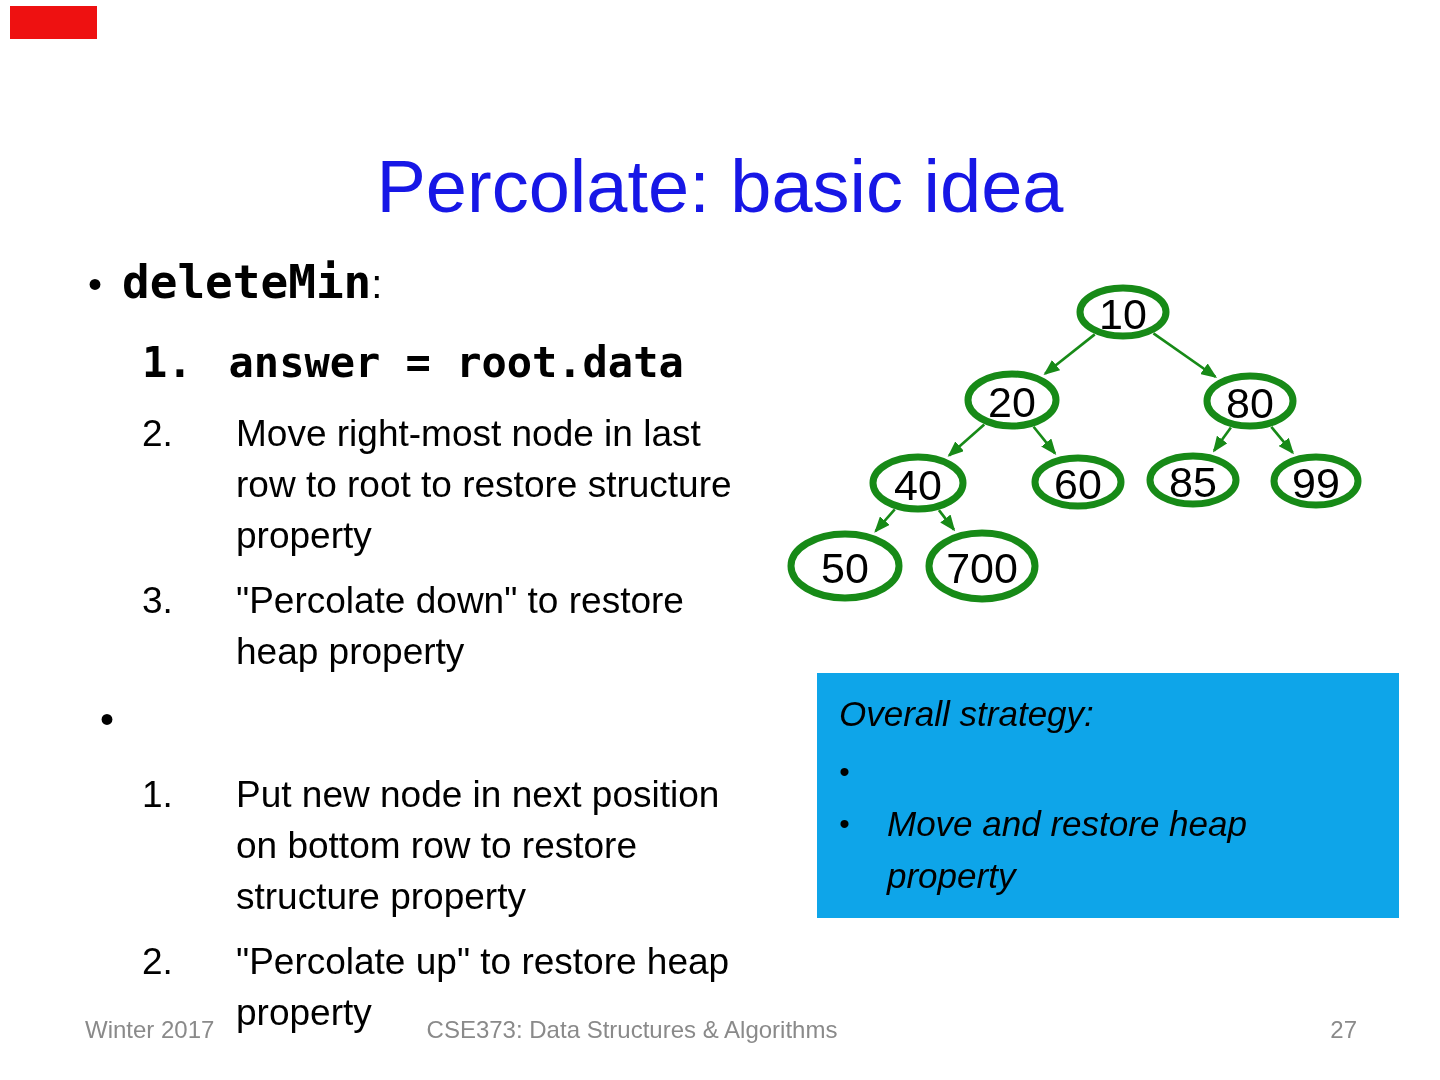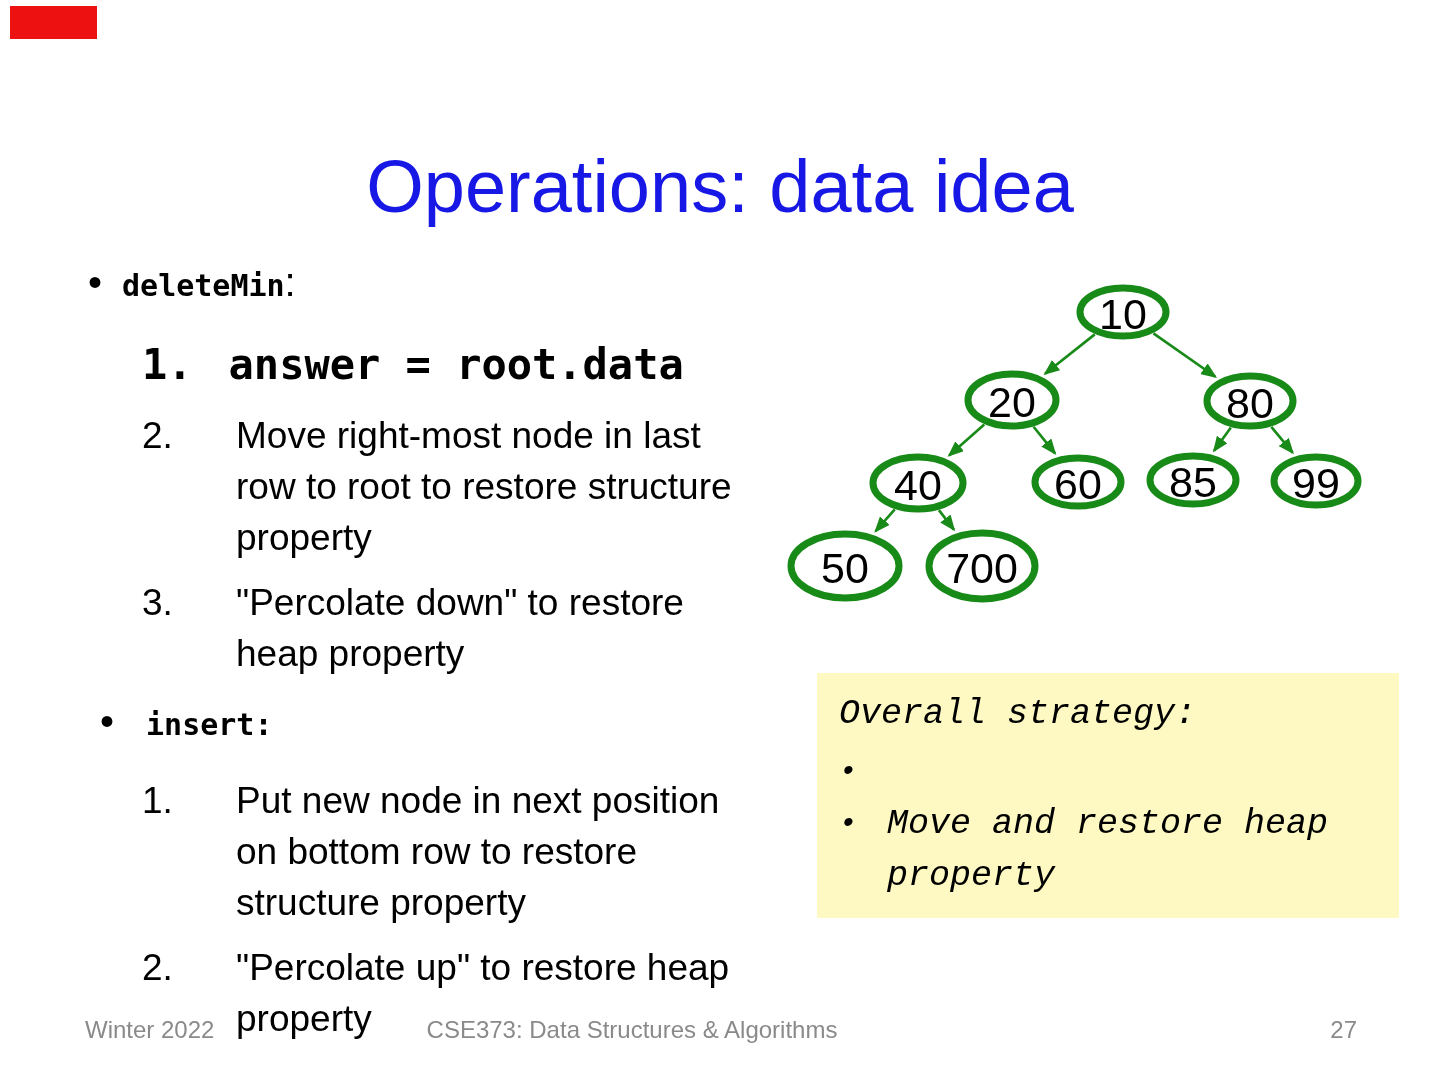--- a/index.html
+++ b/index.html
@@ -12,21 +12,21 @@
   .slide-title {
     position:absolute; left:0; top:90px; width:1440px;
     text-align:center; font-size:74px; line-height:94px; font-weight:400;
   }
   .outline { position:absolute; left:0; top:254px; width:790px; }
   .mono { font-family:"DejaVu Sans Mono", monospace; font-weight:bold; }
   .term-line { display:flex; align-items:baseline; margin:0 0 24px 88px; }
   .term-line .bullet { font-size:40px; margin-right:20px; line-height:56px; }
   .term-line.insert-line { margin-left:100px; margin-bottom:22px; }
   .term-line.insert-line .bullet { margin-right:32px; }
-  .term { font-size:30px; line-height:56px; }
+  .term { font-size:46px; line-height:56px; }
   .term-colon { font-size:40px; font-weight:400; line-height:56px; }
   .step { display:flex; margin:0 0 14px 142px; font-size:37px; line-height:51px; }
   .step .num { width:58px; flex:none; }
   .step .stext { white-space:pre-line;margin-left:36px; }
   .step.mono-step { font-size:42px; line-height:54px; margin-bottom:18px; }
   .step.mono-step .num { width:auto; }
   .tree-svg { position:absolute; left:0; top:0; width:1440px; height:1080px; pointer-events:none; }
   .strategy {
     position:absolute; left:817px; top:673px; width:582px; height:245px;
     box-sizing:border-box; padding:15px 14px 0 22px;
@@ -43,21 +43,21 @@
   .footer-center { left:0; width:1264px; text-align:center; }
   .footer-right { right:83px;margin-left:46px; }
 </style>
 </head>
 <body>
 
 <div>
 
   <div class="accent-bar" style="background: rgb(238, 17, 17);"></div>
 
-  <h1 class="slide-title" style="color: rgb(23, 23, 230);">Operations: data idea</h1>
+  <h1 class="slide-title" style="color: rgb(23, 23, 230);">Percolate: basic idea</h1>
 
   <div class="outline">
 
     <div class="term-line">
       <span class="bullet">•</span>
       <span class="term mono">deleteMin</span>
       <span class="term-colon">:</span>
     </div>
 
     <div class="step mono-step">
@@ -71,21 +71,20 @@
 property</span>
     </div>
     <div class="step">
       <span class="num">3.</span>
       <span class="stext">"Percolate down" to restore
 heap property</span>
     </div>
 
     <div class="term-line insert-line">
       <span class="bullet">•</span>
-      <span class="term mono">insert:</span>
     </div>
 
     <div class="step">
       <span class="num">1.</span>
       <span class="stext">Put new node in next position
 on bottom row to restore
 structure property</span>
     </div>
     <div class="step">
       <span class="num">2.</span>
@@ -126,29 +125,29 @@
         <text x="1193" y="480" text-anchor="middle" dominant-baseline="central" dy="2" fill="#000000" font-size="43" font-family="&quot;Liberation Sans&quot;, sans-serif">85</text>
         <ellipse cx="1316" cy="481" rx="42" ry="24" fill="#ffffff" stroke="#178a17" stroke-width="7"></ellipse>
         <text x="1316" y="481" text-anchor="middle" dominant-baseline="central" dy="2" fill="#000000" font-size="43" font-family="&quot;Liberation Sans&quot;, sans-serif">99</text>
         <ellipse cx="845" cy="566" rx="54" ry="32" fill="#ffffff" stroke="#178a17" stroke-width="7"></ellipse>
         <text x="845" y="566" text-anchor="middle" dominant-baseline="central" dy="2" fill="#000000" font-size="43" font-family="&quot;Liberation Sans&quot;, sans-serif">50</text>
         <ellipse cx="982" cy="566" rx="53" ry="33" fill="#ffffff" stroke="#178a17" stroke-width="7"></ellipse>
         <text x="982" y="566" text-anchor="middle" dominant-baseline="central" dy="2" fill="#000000" font-size="43" font-family="&quot;Liberation Sans&quot;, sans-serif">700</text>
       </g>
   </svg>
 
-  <div class="strategy" style="background: #fef9c3; font-family: Liberation Mono, monospace;">
+  <div class="strategy" style="background: #0ea5e9;">
     <div class="strategy-title">Overall strategy:</div>
     <div class="sbullet">
       <span class="dot">•</span>
     </div>
     <div class="sbullet">
       <span class="dot">•</span>
       <span class="stext">Move and restore heap
 property</span>
     </div>
   </div>
 
-  <div class="footer-left">Winter 2022</div>
+  <div class="footer-left">Winter 2017</div>
   <div class="footer-center">CSE373: Data Structures &amp; Algorithms</div>
   <div class="footer-right">27</div>
 
 </div>
 
 </body></html>

